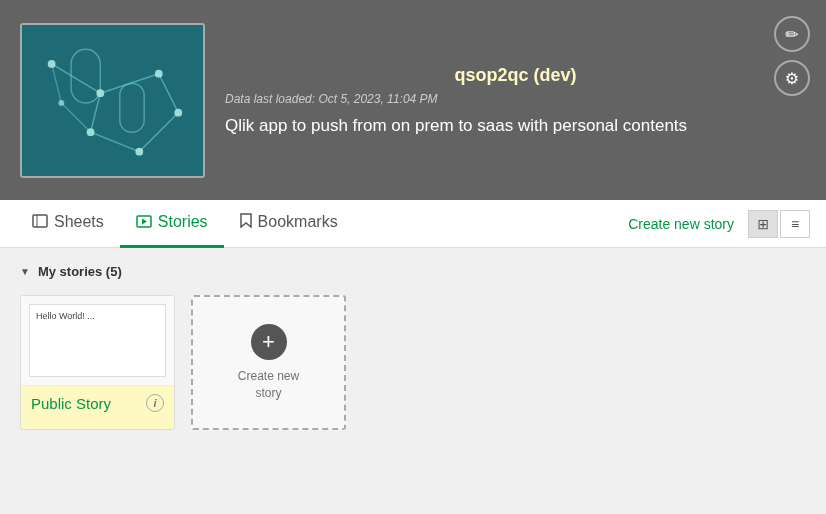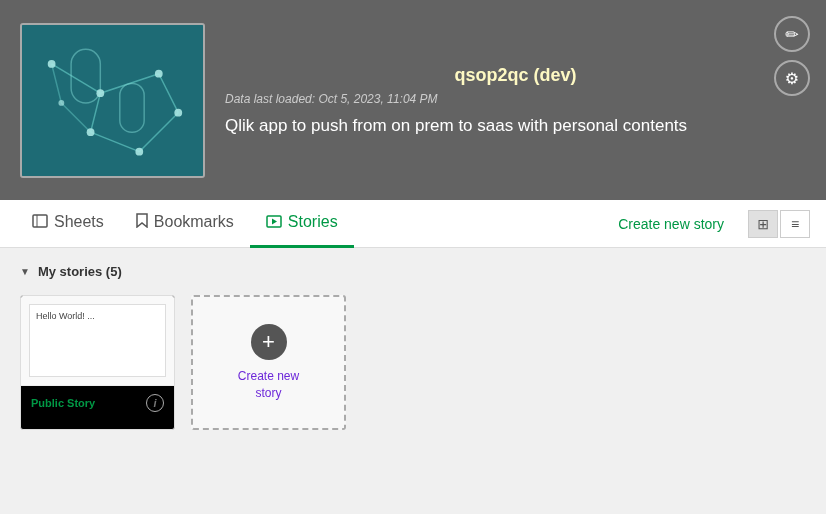--- a/index.html
+++ b/index.html
@@ -122,21 +122,21 @@
       font-weight: 500;
     }
 
     .nav-tab .tab-icon {
       font-size: 15px;
     }
 
     .nav-right {
       display: flex;
       align-items: center;
-      gap: 16px;
+      gap: 6px;
     }
 
     .create-story-btn {
       background: transparent;
       border: none;
       color: #009845;
       font-size: 14px;
       cursor: pointer;
       padding: 6px 8px;
       font-weight: 500;
@@ -190,21 +190,21 @@
 
     .stories-grid {
       display: flex;
       gap: 16px;
       flex-wrap: wrap;
     }
 
     
     .story-card {
       width: 155px;
-      background: #000000;
+      background: #fef9c3;
       border: 1px solid #ddd;
       border-radius: 3px;
       overflow: hidden;
       cursor: pointer;
     }
 
     .story-thumbnail {
       width: 100%;
       height: 90px;
       background: #f9f9f9;
@@ -224,23 +224,23 @@
     }
 
     .story-footer {
       padding: 8px 10px;
       display: flex;
       align-items: center;
       justify-content: space-between;
     }
 
     .story-name {
-      font-size: 11px;
+      font-size: 15px;
       color: #009845;
-      font-weight: 700;
+      font-weight: 400;
     }
 
     .story-info-icon {
       width: 18px;
       height: 18px;
       border: 1px solid #aaa;
       border-radius: 50%;
       display: flex;
       align-items: center;
       justify-content: center;
@@ -274,21 +274,21 @@
       display: flex;
       align-items: center;
       justify-content: center;
       color: #fff;
       font-size: 22px;
       font-weight: 300;
     }
 
     .create-card .create-label {
       font-size: 12px;
-      color: #6d28d9;
+      color: #737373;
       text-align: center;
       line-height: 1.4;
     }
   </style>
 </head>
 <body>
 
 <div class="app-header">
   <div class="app-thumbnail">
     
@@ -337,36 +337,36 @@
   <div class="nav-tabs">
     <div class="nav-tab">
       <span class="tab-icon">
         <svg width="16" height="14" viewBox="0 0 16 14" fill="none" xmlns="http://www.w3.org/2000/svg">
           <rect x="1" y="1" width="14" height="12" rx="1" stroke="#555" stroke-width="1.5" fill="none"></rect>
           <line x1="5" y1="1" x2="5" y2="13" stroke="#555" stroke-width="1"></line>
         </svg>
       </span>
       <span>Sheets</span>
     </div>
-    <div class="nav-tab">
-      <span class="tab-icon">
-        <svg width="12" height="15" viewBox="0 0 12 15" fill="none" xmlns="http://www.w3.org/2000/svg">
-          <path d="M1 1h10v13L6 10 1 14V1z" stroke="#555" stroke-width="1.5" fill="none"></path>
-        </svg>
-      </span>
-      <span>Bookmarks</span>
-    </div>
     <div class="nav-tab active">
       <span class="tab-icon">
         <svg width="16" height="13" viewBox="0 0 16 13" fill="none" xmlns="http://www.w3.org/2000/svg">
           <rect x="1" y="1" width="14" height="11" rx="1" stroke="#009845" stroke-width="1.5" fill="none"></rect>
           <polygon points="6,3.5 6,9.5 11,6.5" fill="#009845"></polygon>
         </svg>
       </span>
       <span>Stories</span>
+    </div>
+    <div class="nav-tab">
+      <span class="tab-icon">
+        <svg width="12" height="15" viewBox="0 0 12 15" fill="none" xmlns="http://www.w3.org/2000/svg">
+          <path d="M1 1h10v13L6 10 1 14V1z" stroke="#555" stroke-width="1.5" fill="none"></path>
+        </svg>
+      </span>
+      <span>Bookmarks</span>
     </div>
   </div>
 
   <div class="nav-right">
     <button class="create-story-btn">Create new story</button>
     <div class="view-toggle">
       <button class="view-btn active">
         <span>⊞</span>
       </button>
       <button class="view-btn">

